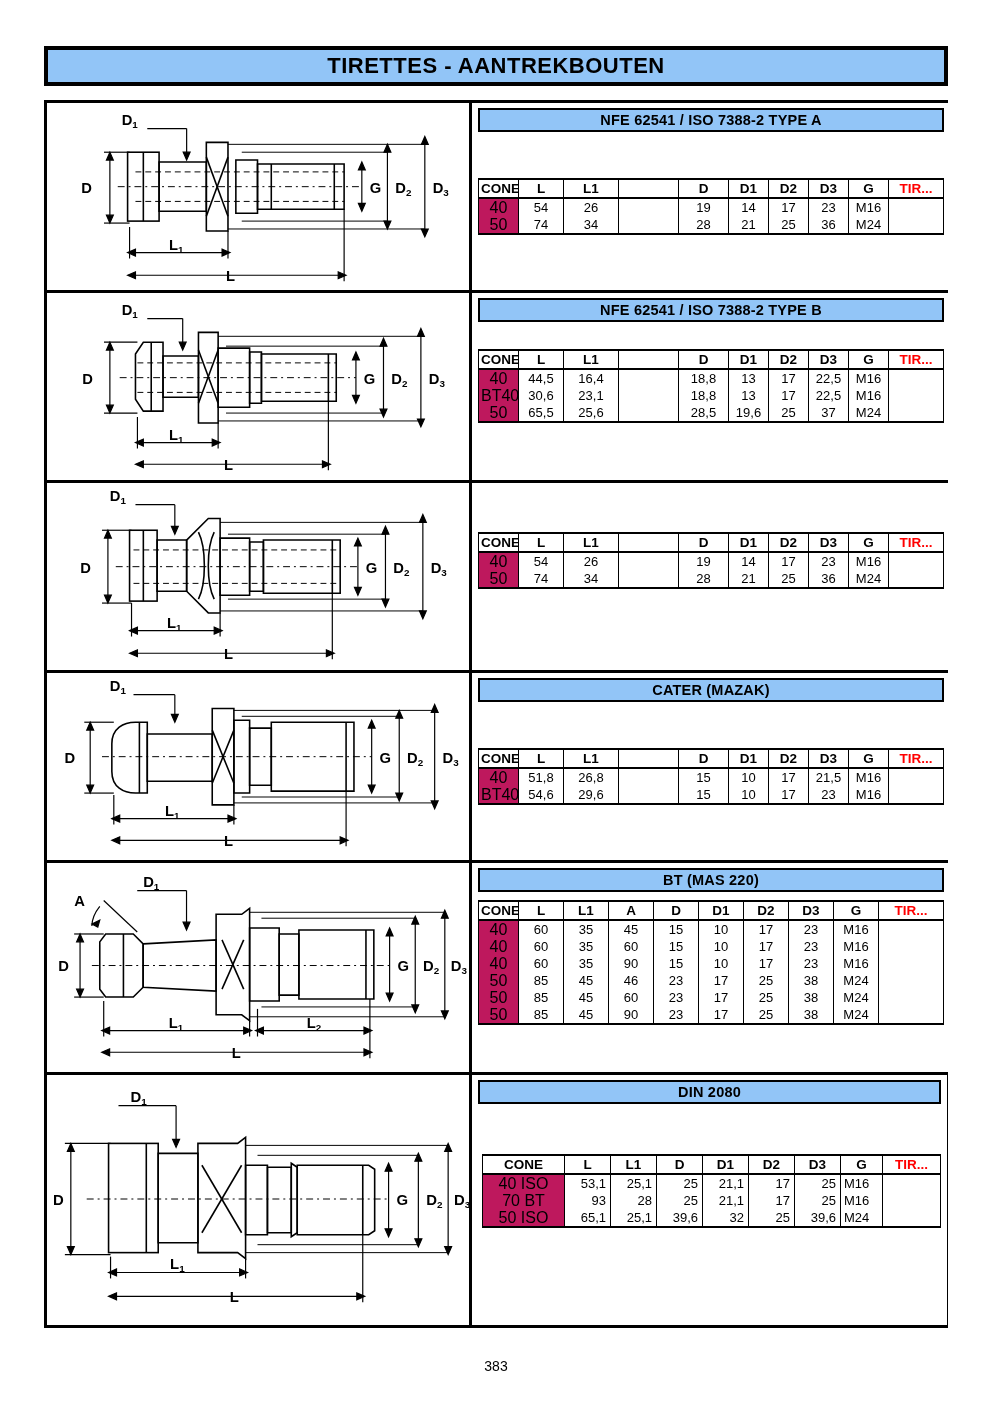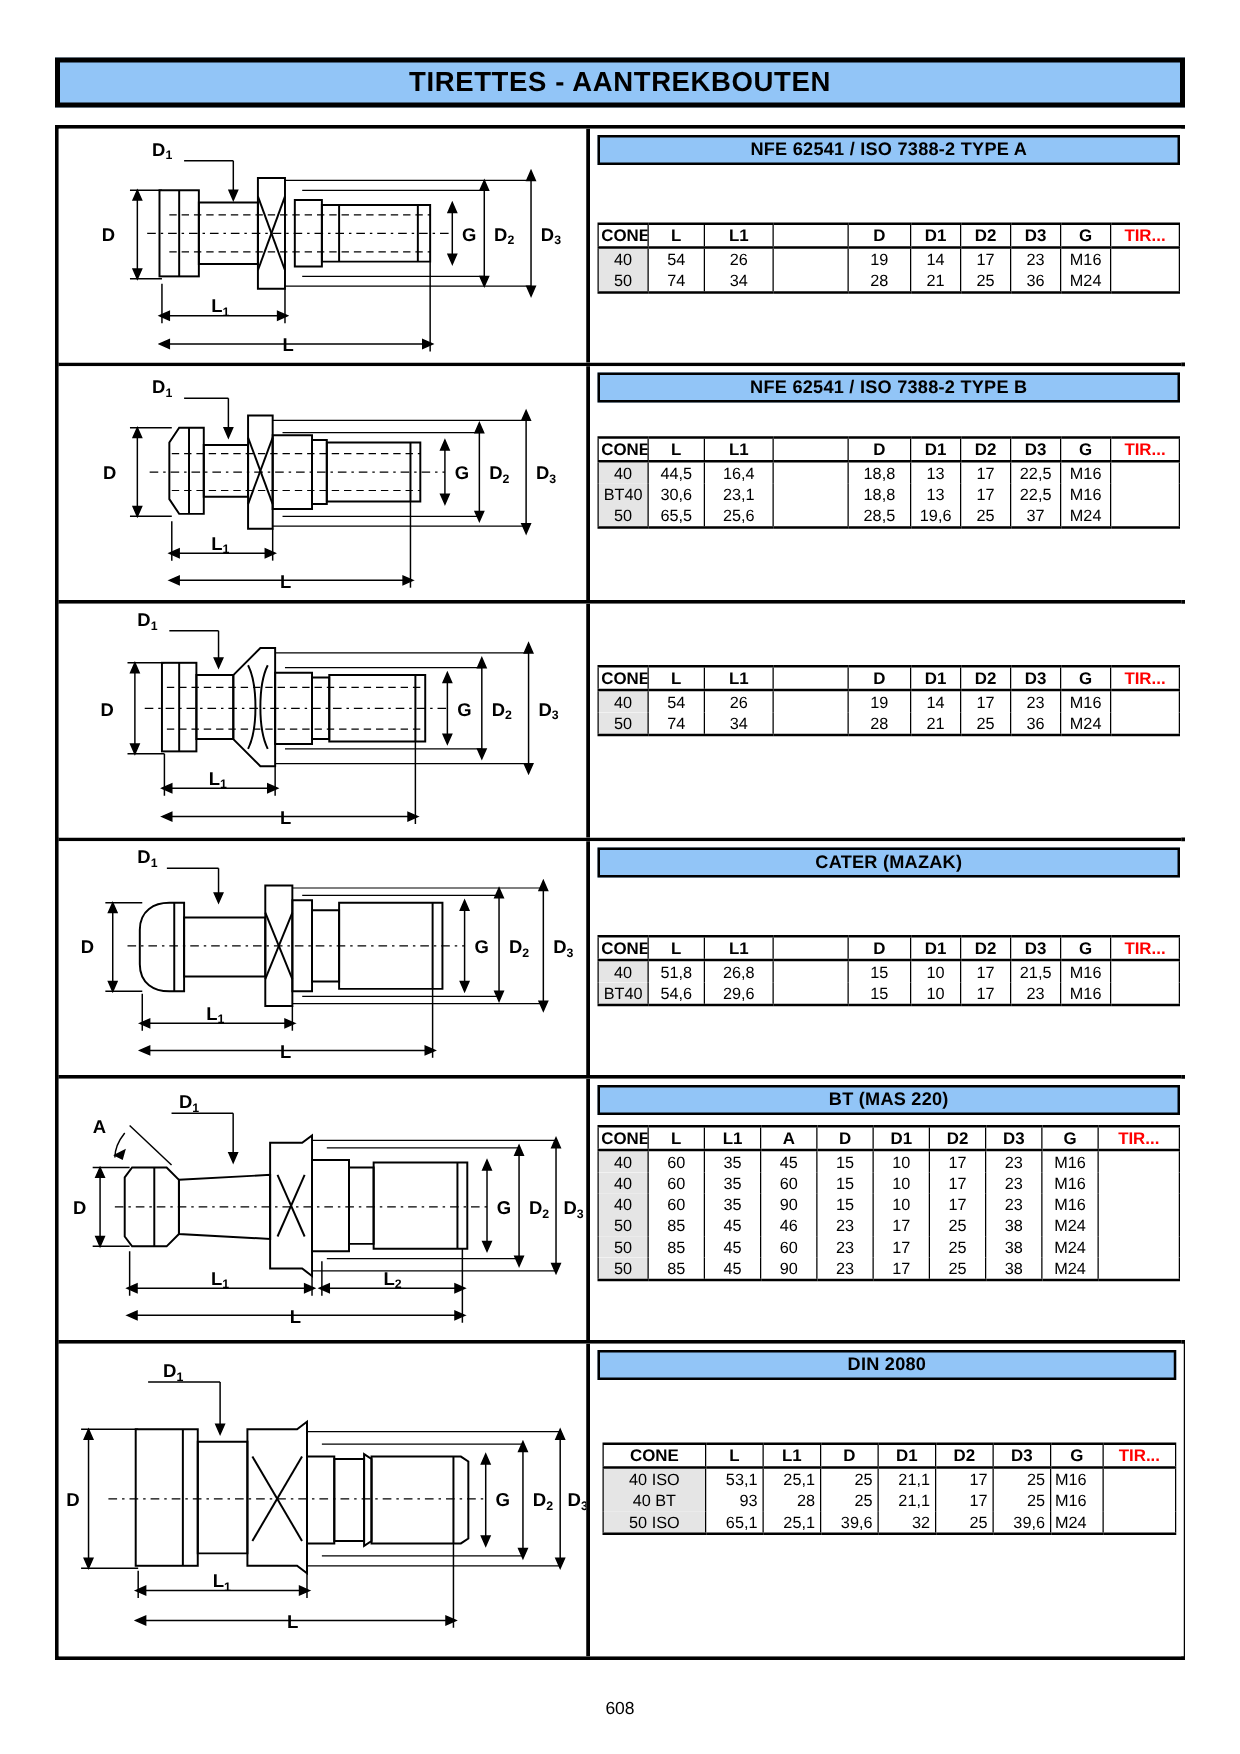--- a/index.html
+++ b/index.html
@@ -73,21 +73,21 @@
     text-align:center;
     font-weight:normal;
     box-sizing:border-box;
     overflow:hidden;white-space:nowrap;
   }
   .dt thead th{
     font-weight:bold;font-size:13.5px;
     border-top:2px solid #000;
     border-bottom:2px solid #000;
   }
-  .dt .cone{background:#e5e5e5;font-size:13px;}
+  .dt .cone{background:#be185d;font-size:16px;}
   .dt .tircol{color:#FF0000;font-weight:bold;}
   .dt .blank{border-left:1.5px solid #000;border-right:1.5px solid #000;}
   .dt tbody tr td{border-top:none;border-bottom:none;}
   .dt tbody tr:first-child td{border-top:none;}
   .dt tbody tr:last-child td{border-bottom:2px solid #000;}
   .dt-wrap{margin-top:2px;}
 
   
   .dt.right-align tbody td:not(.cone){text-align:right;padding-right:4px;}
   .dt.right-align tbody td.gcol{text-align:left;padding-left:3px;}
@@ -932,21 +932,21 @@
               <td>53,1</td>
               <td>25,1</td>
               <td>25</td>
               <td>21,1</td>
               <td>17</td>
               <td>25</td>
               <td class="gcol">M16</td>
               <td></td>
             </tr>
             <tr>
-              <td class="cone">40 BT</td>
+              <td class="cone">70 BT</td>
               <td>93</td>
               <td>28</td>
               <td>25</td>
               <td>21,1</td>
               <td>17</td>
               <td>25</td>
               <td class="gcol">M16</td>
               <td></td>
             </tr>
             <tr>
@@ -961,14 +961,14 @@
               <td></td>
             </tr>
           </tbody>
         </table>
         </div>
       </div>
     </div>
 
   </div>
 
-  <div class="pageno">608</div>
+  <div class="pageno">383</div>
 </div>
 
 </body></html>

